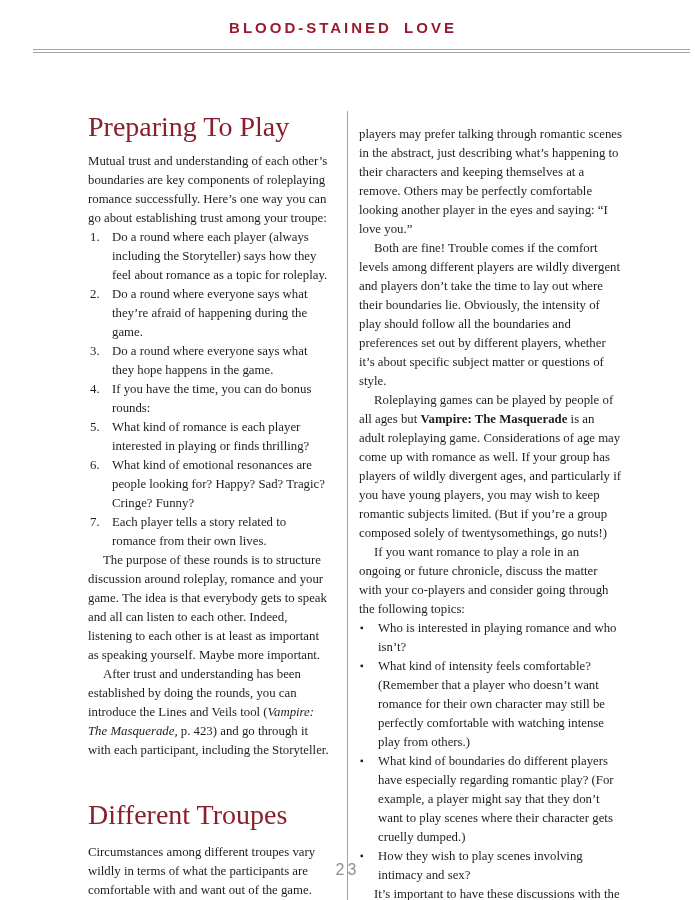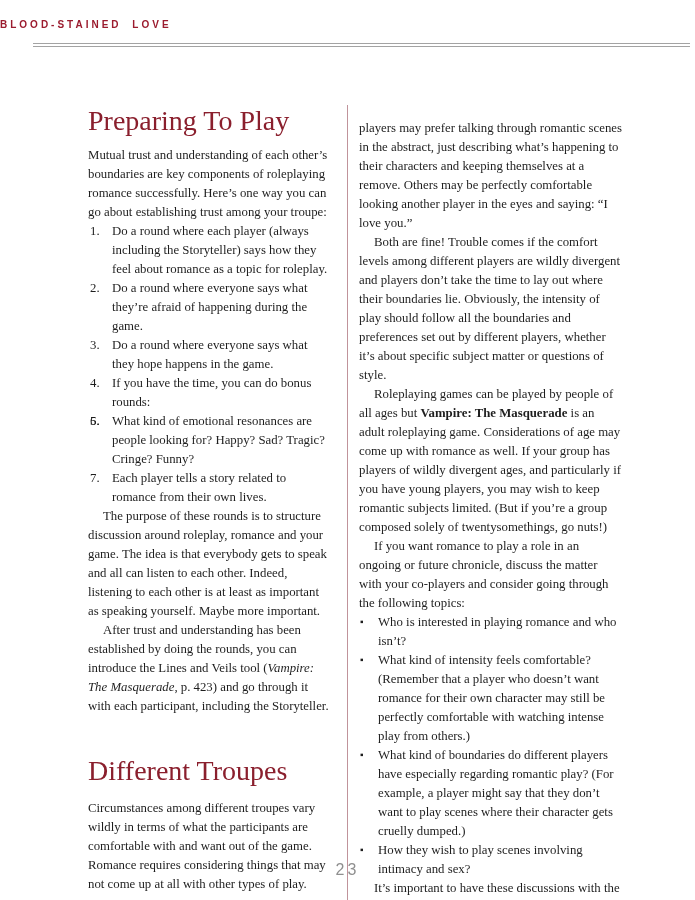--- a/index.html
+++ b/index.html
@@ -16,25 +16,25 @@
     position:relative;
     width:695px;height:900px;
     background:#ffffff;
     font-family:"Liberation Serif","DejaVu Serif",serif;
     color:var(--text-color);
     overflow:hidden;
   }
   
   .page-header{padding-top:19px;}
   .running-head{
-    text-align:left;
+    text-align:center;
     padding-right:9px;
     font-family:"Liberation Sans","DejaVu Sans",sans-serif;
     font-weight:bold;
-    font-size:10px;
+    font-size:15px;
     letter-spacing:3px;
     word-spacing:5px;
     color:var(--running-head-red);
   }
   .double-rule{
     margin:13px 5px 0 33px;
     height:4px;
     border-top:1px solid var(--rule-gray);
     border-bottom:1px solid var(--rule-gray);
   }
@@ -122,20 +122,21 @@
         <li>
           <span class="num">3.</span>
           <span>Do a round where everyone says what they hope happens in the game.</span>
         </li>
         <li>
           <span class="num">4.</span>
           <span>If you have the time, you can do bonus rounds:</span>
         </li>
         <li>
           <span class="num">5.</span>
+          <span>What kind of romance is each player interested in playing or finds thrilling?</span>
         </li>
         <li>
           <span class="num">6.</span>
           <span>What kind of emotional resonances are people looking for? Happy? Sad? Tragic? Cringe? Funny?</span>
         </li>
         <li>
           <span class="num">7.</span>
           <span>Each player tells a story related to romance from their own lives.</span>
         </li>
       </ol>

